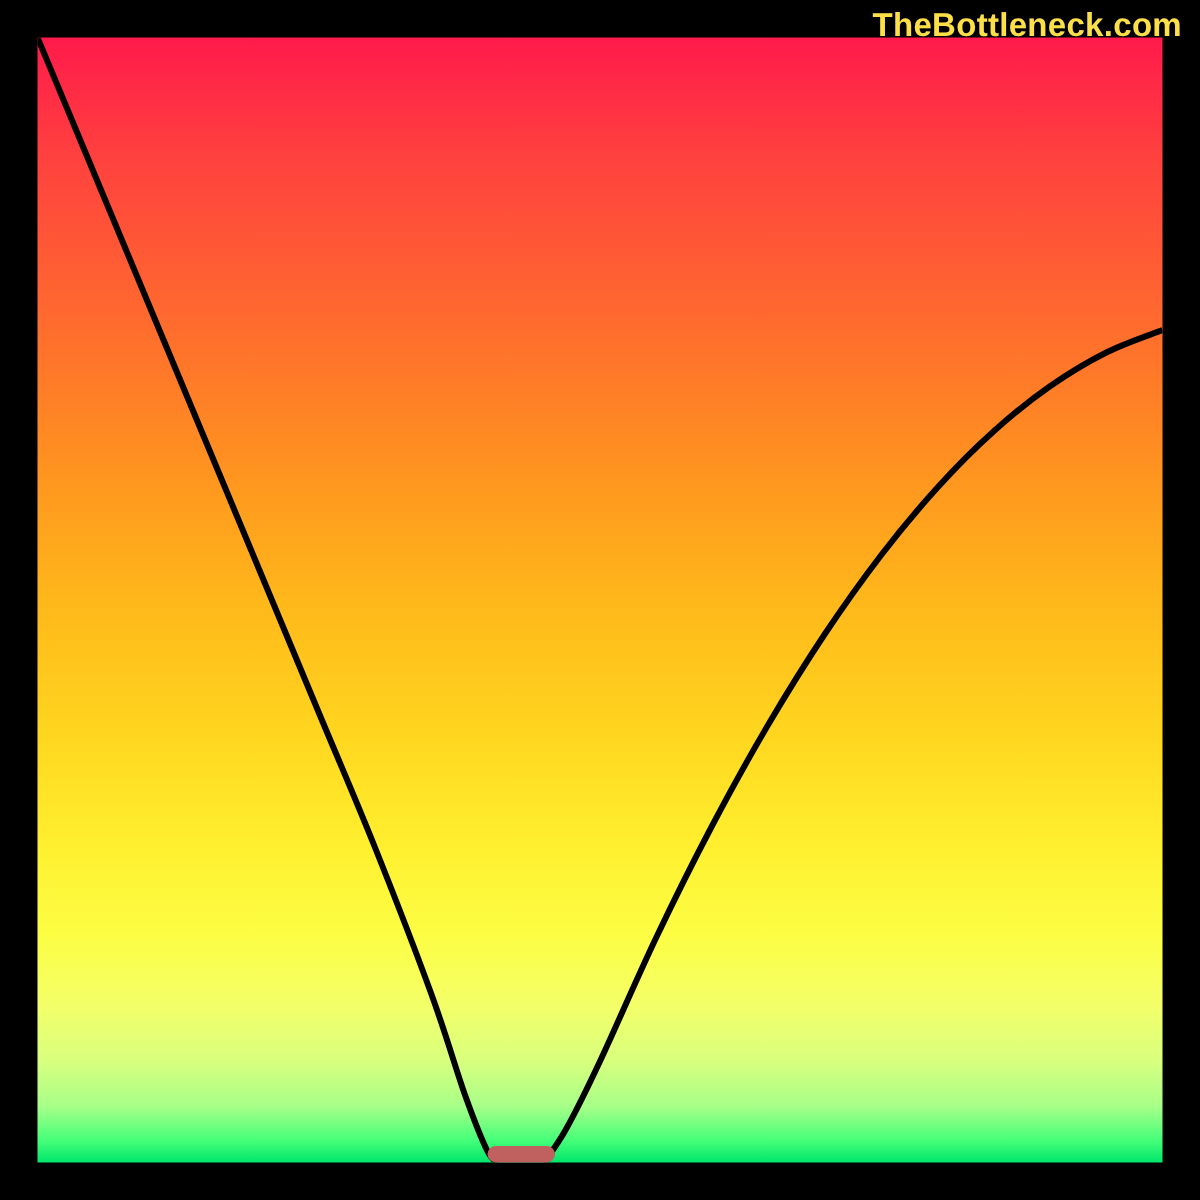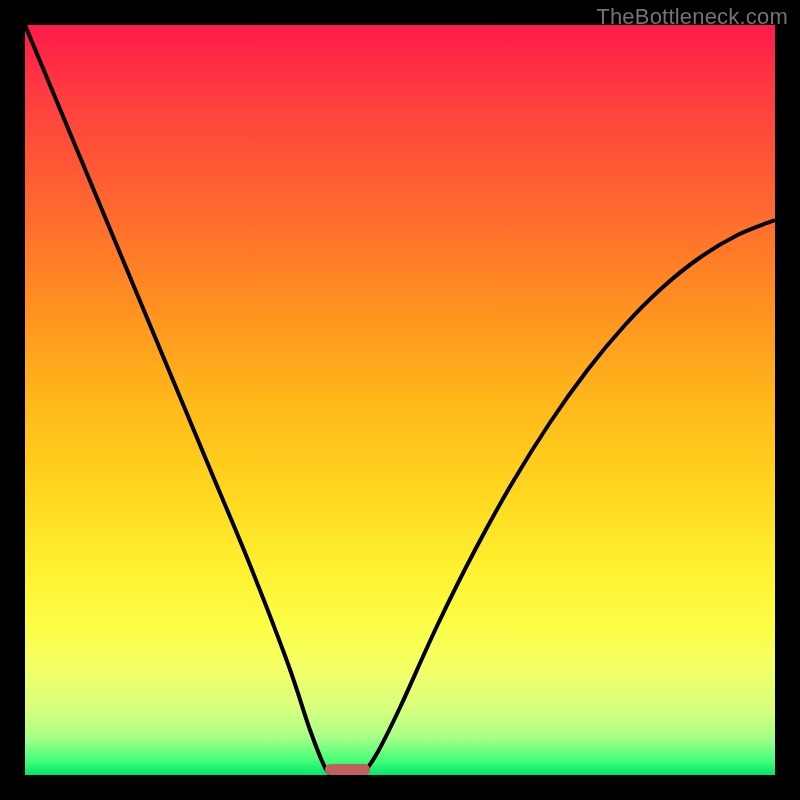--- a/index.html
+++ b/index.html
@@ -36,24 +36,24 @@
       #d8ff7e 91%,
       #a7ff88 95%,
       #47ff79 98%,
       #00e66b 100%
     );
   }
   .watermark {
     position: absolute;
     top: 4px;
     right: 12px;
-    color: #737373;
+    color: #fde047;
     font-size: 22px;
     letter-spacing: 0.2px;
-    font-weight: 400;
+    font-weight: 700;
   }
   svg.curves {
     position: absolute;
     left: 0;
     top: 0;
     width: 750px;
     height: 750px;
   }
   .marker {
     position: absolute;

